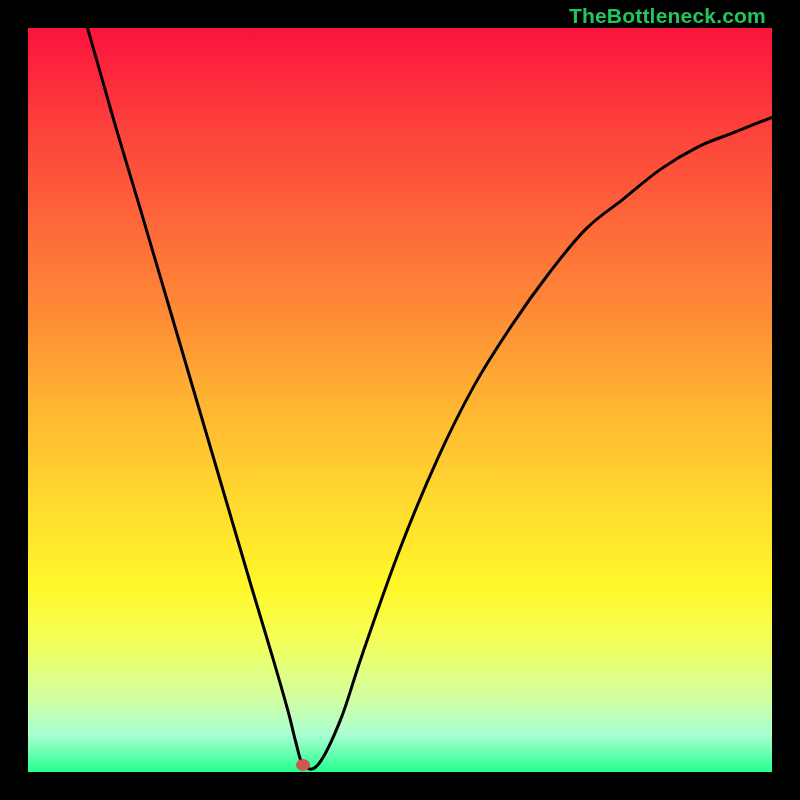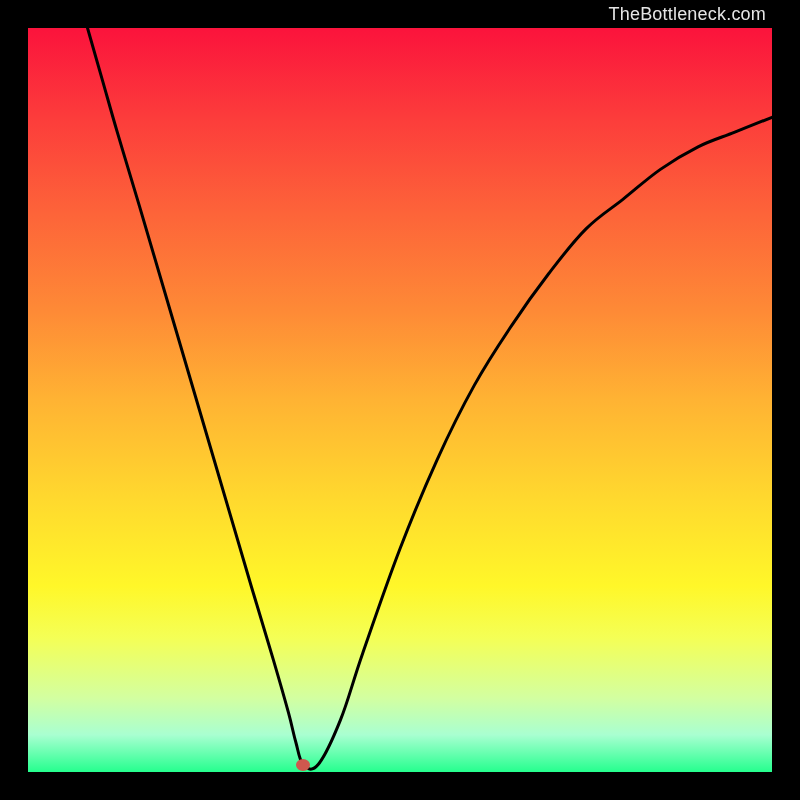--- a/index.html
+++ b/index.html
@@ -42,23 +42,23 @@
       #f4ff56 82%,
       #d3ffa0 90%,
       #a9ffd1 95%,
       #25ff8e 100%
     );
   }
   .watermark {
     position: absolute;
     top: 4px;
     right: 34px;
-    color: #e5e5e5;
-    font-size: 18px;
-    font-weight: 400;
+    color: #22c55e;
+    font-size: 21px;
+    font-weight: 700;
     letter-spacing: 0.2px;
     z-index: 5;
   }
   svg.curve {
     position: absolute;
     inset: 0;
     width: 744px;
     height: 744px;
     z-index: 3;
   }

